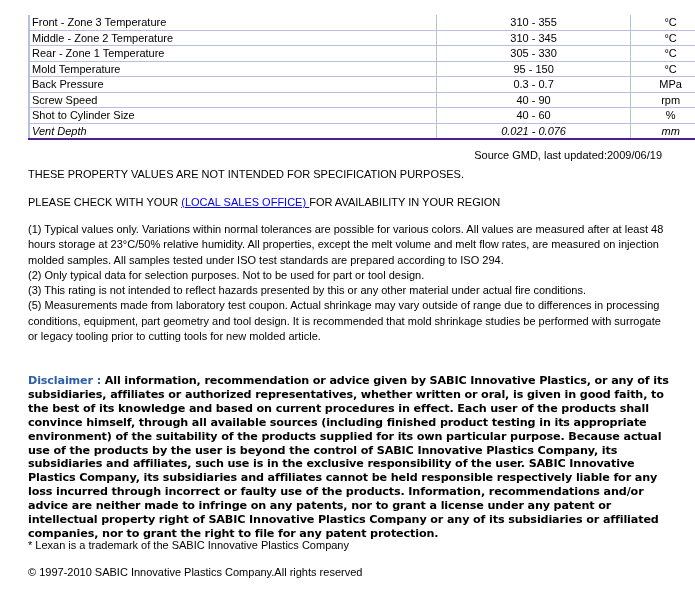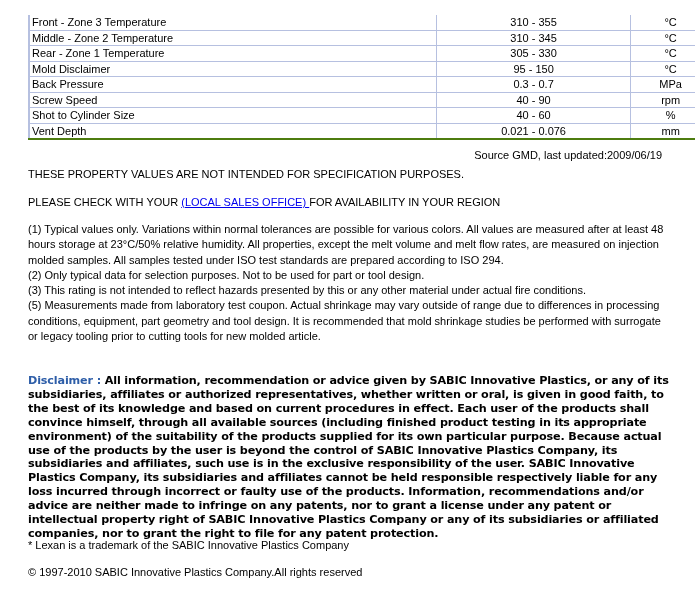--- a/index.html
+++ b/index.html
@@ -14,21 +14,21 @@
       font-size: 11px;
     }
     .props-table td {
       border: 1px solid #b6c0e0;
       height: 14.5px; padding: 0 2px; line-height: 14px;
     }
     .props-table tr:first-child td { border-top: none; }
     .props-table td.name { width: 378px; text-align: left; border-left: 2px solid #b6c0e0; }
     .props-table td.val { width: 178px; text-align: center; }
     .props-table td.unit { width: 70px; text-align: center; border-right: 2px solid #b6c0e0; }
-    .props-table tr:last-child td { border-bottom: 2px solid #4d7c0f; }
+    .props-table tr:last-child td { border-bottom: 2px solid #4c1d95; font-style: italic; }
     .source {
       position: absolute; right: 33px; top: 141px;
       font-size: 11px;
       margin-top: 8px;
     }
     .para { position: absolute; left: 28px; font-size: 11px; margin: 0; }
     .notice { top: 168px; }
     .check { top: 196px; }
     .check a { color: #0000ee; }
     .footnotes { top: 222px; width: 640px; line-height: 15.3px; }
@@ -56,21 +56,21 @@
       <td class="name">Middle - Zone 2 Temperature</td>
       <td class="val">310 - 345</td>
       <td class="unit">°C</td>
     </tr>
     <tr>
       <td class="name">Rear - Zone 1 Temperature</td>
       <td class="val">305 - 330</td>
       <td class="unit">°C</td>
     </tr>
     <tr>
-      <td class="name">Mold Disclaimer</td>
+      <td class="name">Mold Temperature</td>
       <td class="val">95 - 150</td>
       <td class="unit">°C</td>
     </tr>
     <tr>
       <td class="name">Back Pressure</td>
       <td class="val">0.3 - 0.7</td>
       <td class="unit">MPa</td>
     </tr>
     <tr>
       <td class="name">Screw Speed</td>

